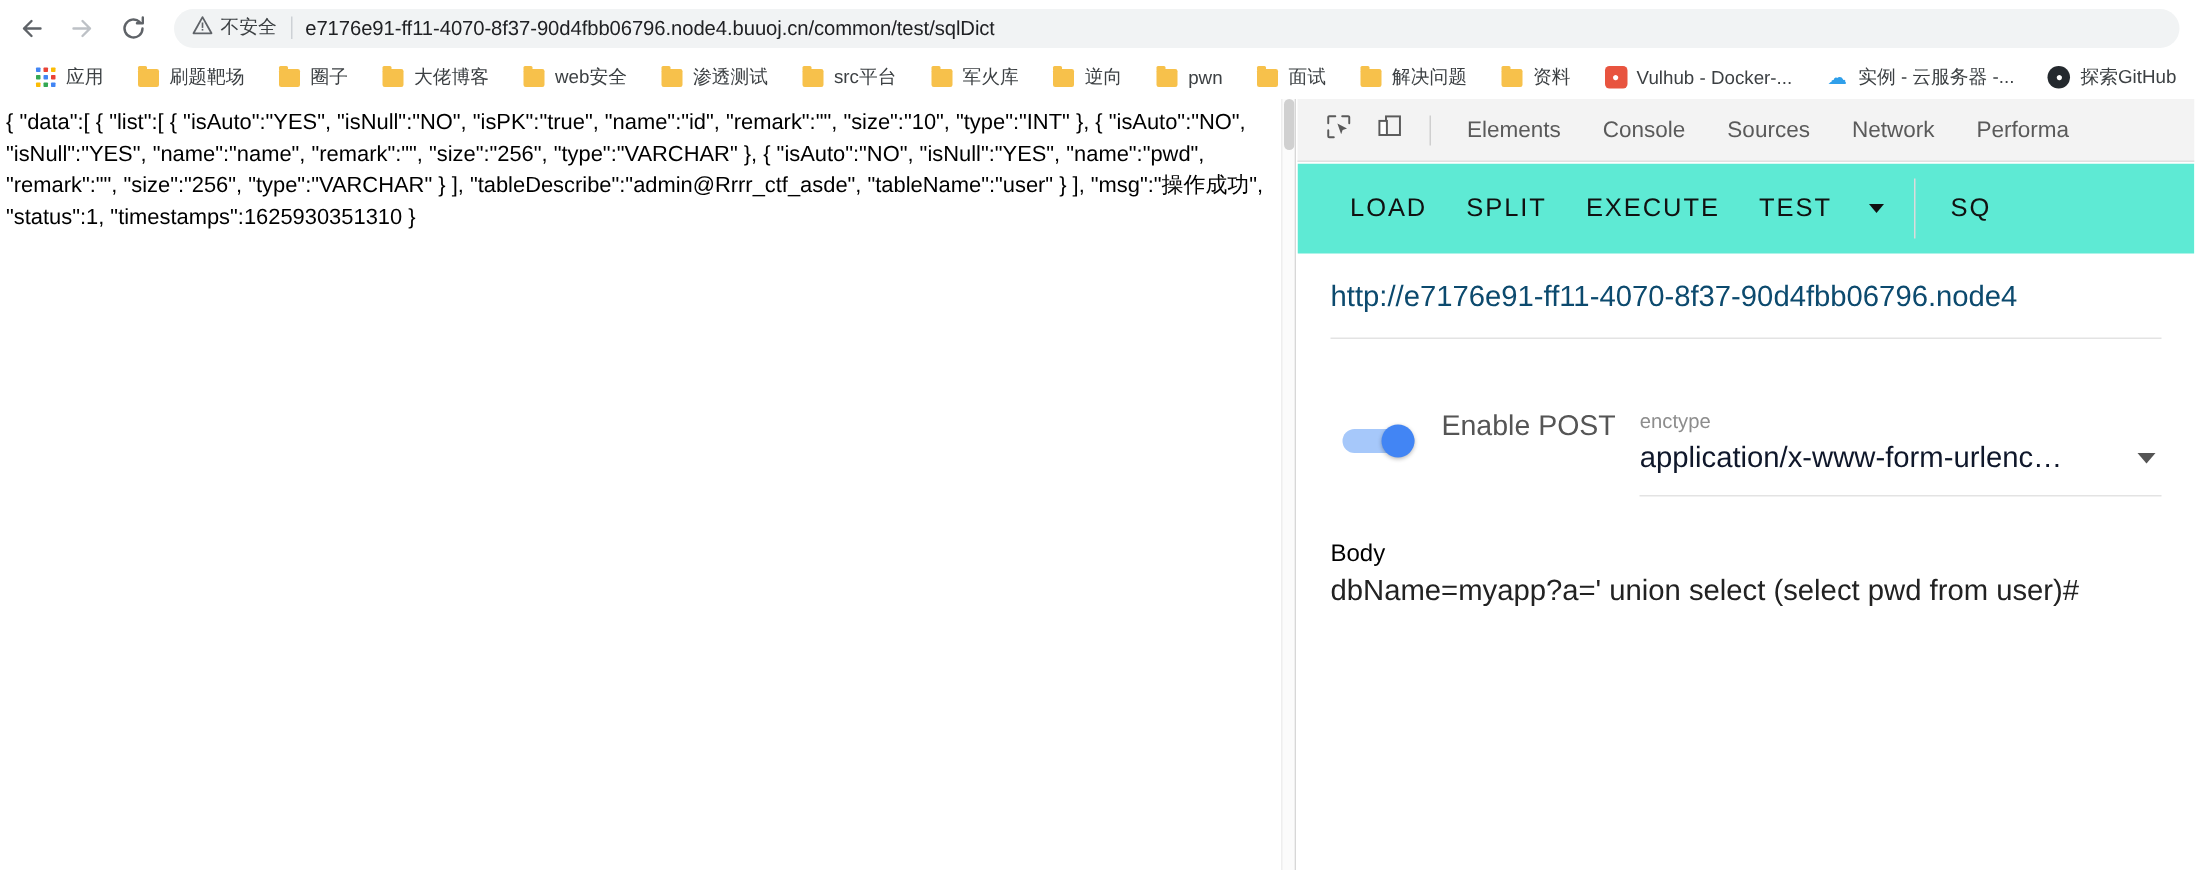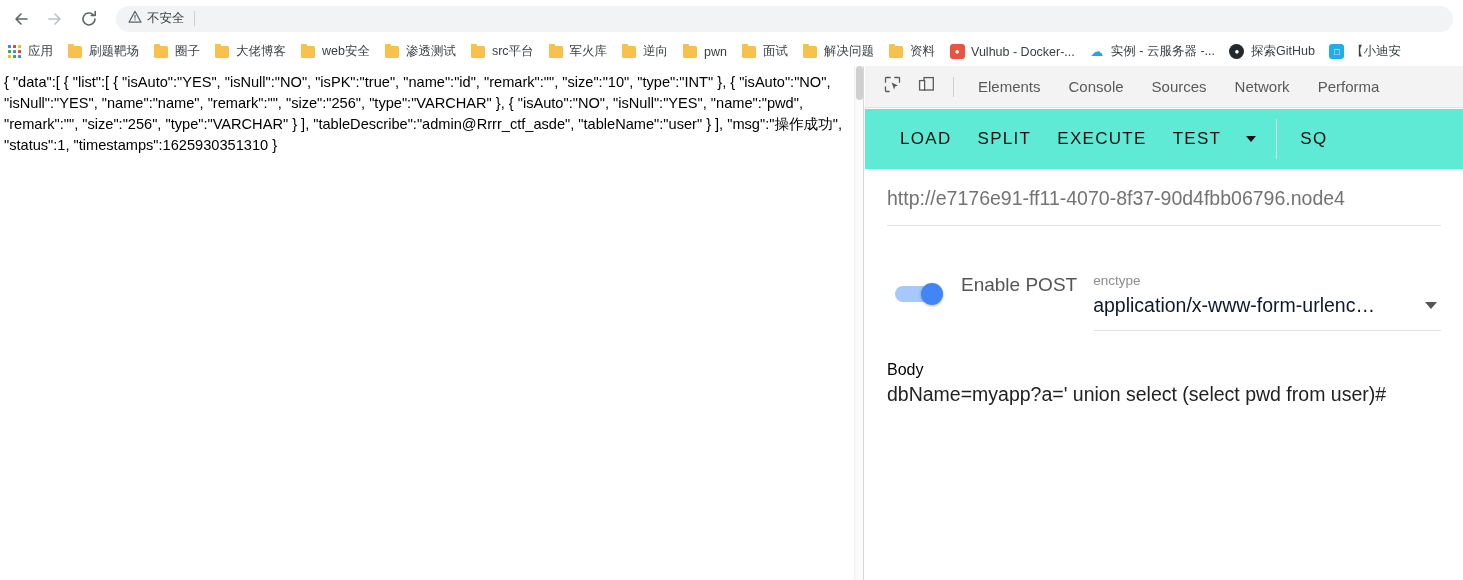--- a/index.html
+++ b/index.html
@@ -35,22 +35,22 @@
   }
   .sec-warn { display:flex; align-items:center; flex:0 0 auto; }
   .sec-warn .tri { margin-right:5px; }
   .sec-warn .sectext { font-size:12.5px; color:#3c4043; }
   .omni-sep { width:1px; height:15px; background:#cdd1d5; margin:0 9px; flex:0 0 auto; }
   .omni-url { font-size:13.5px; color:#202124; letter-spacing:-0.05px; overflow:hidden; text-overflow:clip; white-space:nowrap; }
 
   
   .bookmarks {
     position:absolute; top:37px; left:0; width:1463px; height:29px;
-    display:flex; align-items:center; padding-left:0;
-    overflow:hidden; white-space:nowrap;
+    display:flex; align-items:center; padding-left:16px;
+    overflow:hidden; white-space:nowrap;gap:8px;
   }
   .bm {
     display:flex; align-items:center; height:22px;
     padding:0 6px; margin-right:2px; border-radius:4px;
     font-size:12.5px; color:#3c4043; cursor:pointer; flex:0 0 auto;
   }
   .bm .ico { width:16px; height:16px; margin-right:6px; flex:0 0 auto;
              display:flex; align-items:center; justify-content:center; }
   .bm .lbl { white-space:nowrap; }
   .apps-grid { display:grid; grid-template-columns:repeat(3,3px); grid-gap:2px; }
@@ -124,21 +124,21 @@
   .md-caret {
     width:0;height:0;border-left:5px solid transparent;border-right:5px solid transparent;
     border-top:6px solid #111; margin-left:12px; margin-right:6px; cursor:pointer;
   }
   .md-sep { width:1px; height:40px; background:#dcdcdc; margin:0 10px 0 14px; }
 
   .md-body { padding:0 22px; }
   .field { margin-top:14px; }
   .field .flabel { font-size:13.5px; color:#8d8d8d; line-height:20px; }
   .field .fvalue {
-    font-size:19.5px; color:#737373; line-height:30px;
+    font-size:19.5px; color:#0c4a6e; line-height:30px;
     white-space:nowrap; overflow:hidden;
   }
   .field .funder { height:1px; background:#e3e3e3; margin-top:12px; }
 
   .enc-row {
     display:flex; align-items:flex-start; margin-top:46px; padding-left:8px;
   }
   .toggle {
     position:relative; width:56px; height:22px; flex:0 0 auto; margin-top:11px; cursor:pointer;
   }
@@ -209,20 +209,21 @@
           <span class="tri">
             <svg width="14" height="14" viewBox="0 0 14 14">
               <path d="M7 1.4 13 12.2H1z" fill="none" stroke="#5f6368" stroke-width="1.2" stroke-linejoin="round"></path>
               <rect x="6.45" y="5" width="1.1" height="3.6" fill="#5f6368"></rect>
               <rect x="6.45" y="9.3" width="1.1" height="1.1" fill="#5f6368"></rect>
             </svg>
           </span>
           <span class="sectext">不安全</span>
         </span>
         <span class="omni-sep"></span>
+        <span class="omni-url">e7176e91-ff11-4070-8f37-90d4fbb06796.node4.buuoj.cn/common/test/sqlDict</span>
       </div>
     </div>
 
     <div class="bookmarks" id="bookmarks">
         <div class="bm">
           <span class="ico">
             <span class="apps-grid">
               <i style="background: rgb(66, 133, 244);"></i>
               <i style="background: rgb(234, 67, 53);"></i>
               <i style="background: rgb(251, 188, 5);"></i>

